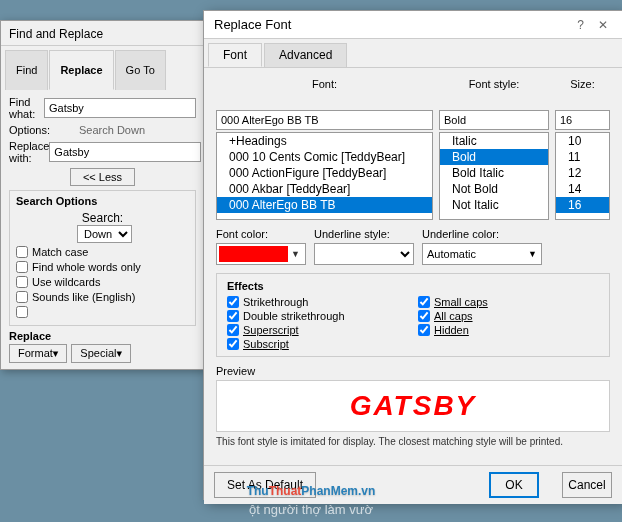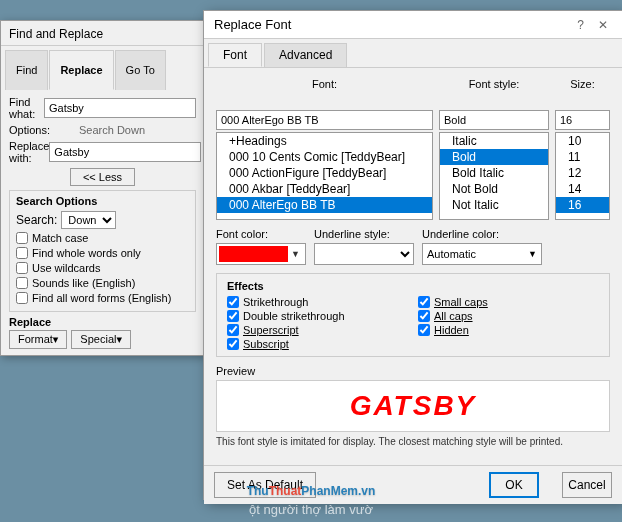--- a/index.html
+++ b/index.html
@@ -85,20 +85,21 @@
     }
     .search-options-title {
       font-size: 11px;
       font-weight: bold;
       margin-bottom: 4px;
     }
     .search-row {
       display: flex;
       align-items: center;
       margin-bottom: 3px;
+      flex-direction: column;
     }
     .search-select {
       border: 1px solid #999;
       background: white;
       font-size: 11px;
       padding: 1px 2px;
       margin-left: 4px;
       height: 18px;
     }
     .checkbox-row {
@@ -456,21 +457,20 @@
       <div class="checkbox-row">
         <input type="checkbox" style="">
         <label>Use wildcards</label>
       </div>
       <div class="checkbox-row">
         <input type="checkbox" style="">
         <label>Sounds like (English)</label>
       </div>
       <div class="checkbox-row">
         <input type="checkbox" style="">
-        <label>Find all word forms (English)</label>
       </div>
     </div>
     <div class="replace-section-title">Replace</div>
     <div class="replace-buttons">
       <button class="replace-btn">Format▾</button>
       <button class="replace-btn">Special▾</button>
     </div>
   </div>
 </div>
 

